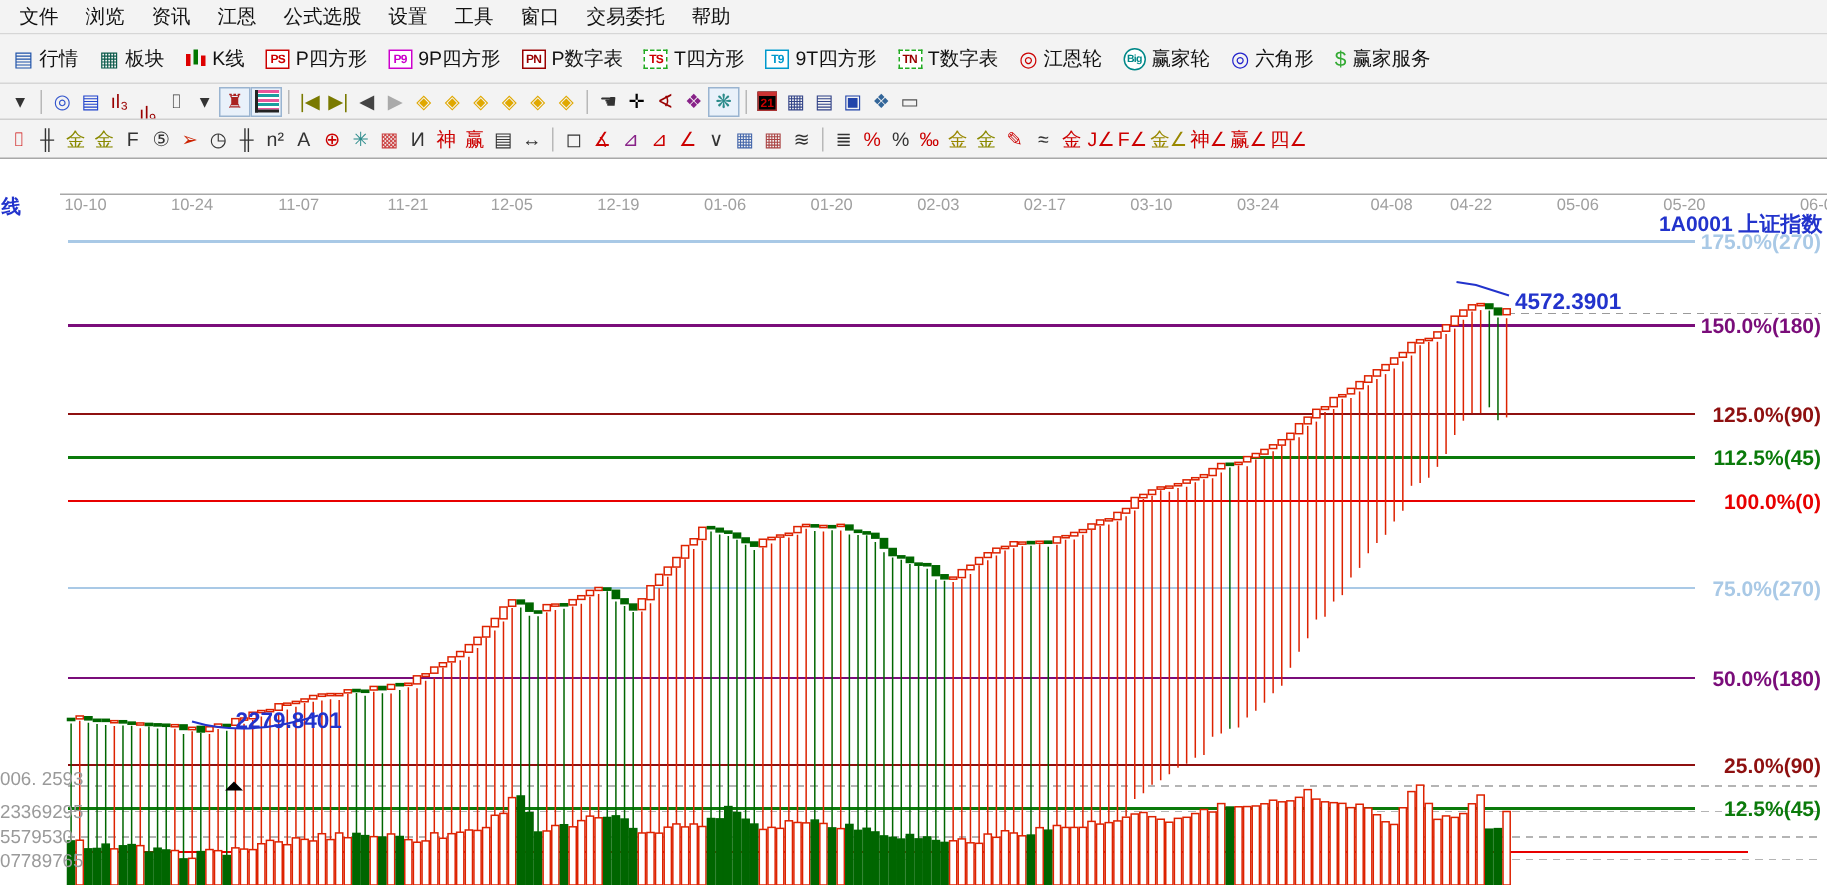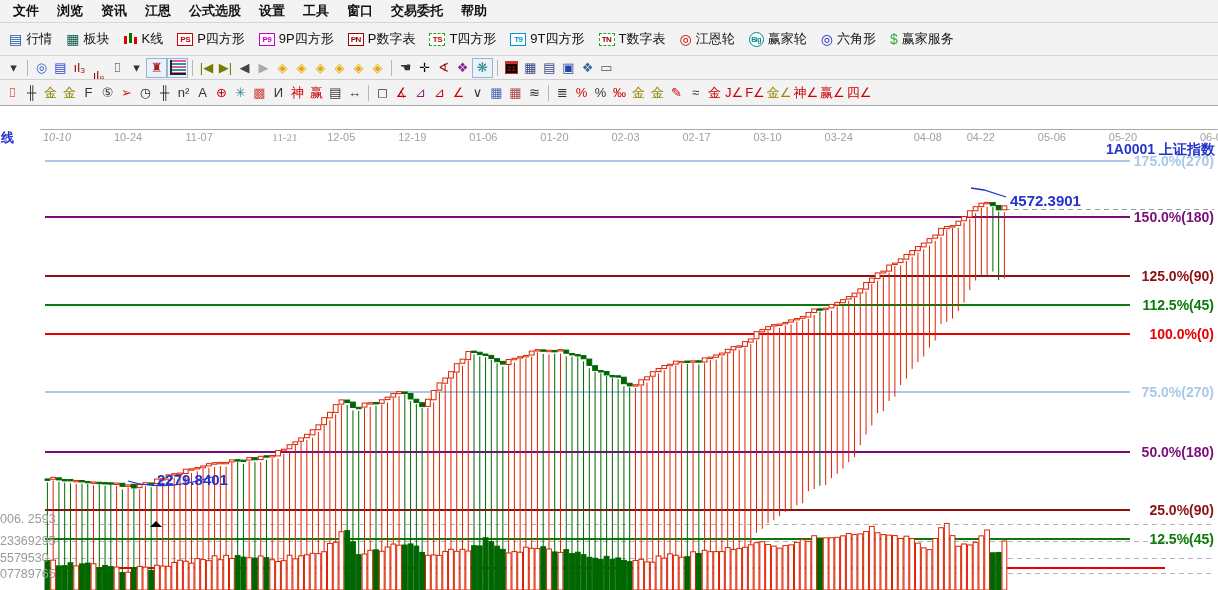--- a/index.html
+++ b/index.html
@@ -6,21 +6,21 @@
   .app{position:relative;width:1218px;height:590px;overflow:hidden;
        font-family:"Liberation Sans","DejaVu Sans",sans-serif;background:#fff;
        -webkit-font-smoothing:antialiased;}
   
   .titlebar{height:21px;background:linear-gradient(#eef3fa,#d9e4f2);
             border-bottom:1px solid #b9c6d8;display:flex;align-items:center;padding:0 6px;}
   .titlebar .appicon{width:13px;height:13px;background:#c22;border:1px solid #811;
             border-radius:2px;margin-right:6px;flex:0 0 auto;}
   .titlebar .title{font-size:12.5px;color:#111;white-space:nowrap;}
   .menubar{height:22px;background:#f3f3f3;border-bottom:1px solid #d6d6d6;
-           display:flex;align-items:center;padding-left:4px;font-weight:bold;}
+           display:flex;align-items:center;padding-left:4px;}
   .menubar .mi{font-size:13px;color:#111;padding:2px 9px;cursor:default;}
   
   .tbA{height:32px;background:#f3f3f3;border-bottom:1px solid #d6d6d6;
        display:flex;align-items:center;padding-left:2px;overflow:hidden;}
   .tbA .item{display:flex;align-items:center;gap:4px;padding:3px 7px;font-size:13px;color:#111;}
   .badge{display:inline-flex;align-items:center;justify-content:center;
          width:16px;height:13px;font-size:8px;font-weight:bold;background:#fff;
          letter-spacing:-0.5px;box-sizing:border-box;}
   .badge.round{border-radius:50%;width:15px;height:15px;font-size:7px;}
   .gl{font-size:14px;line-height:14px;}
@@ -208,24 +208,24 @@
       <span class="ico" style="color: rgb(204, 0, 0);">F∠</span>
       <span class="ico" style="color: rgb(153, 136, 0);">金∠</span>
       <span class="ico" style="color: rgb(204, 0, 0);">神∠</span>
       <span class="ico" style="color: rgb(204, 0, 0);">赢∠</span>
       <span class="ico" style="color: rgb(204, 0, 0);">四∠</span>
     </div>
 
   <div class="chart">
     <div class="daterow-line"></div>
     <div id="daterow">
-        <span class="datelabel" style="left: 57px; font-style: italic;">10-10</span>
+        <span class="datelabel" style="left: 57px;">10-10</span>
         <span class="datelabel" style="left: 128.062px;">10-24</span>
         <span class="datelabel" style="left: 199.125px;">11-07</span>
-        <span class="datelabel" style="left: 285px; font-family: Liberation Serif, serif;">11-21</span>
+        <span class="datelabel" style="left: 272px;">11-21</span>
         <span class="datelabel" style="left: 341.25px;">12-05</span>
         <span class="datelabel" style="left: 412.312px;">12-19</span>
         <span class="datelabel" style="left: 483.375px;">01-06</span>
         <span class="datelabel" style="left: 554.438px;">01-20</span>
         <span class="datelabel" style="left: 625.5px;">02-03</span>
         <span class="datelabel" style="left: 696.562px;">02-17</span>
         <span class="datelabel" style="left: 767.625px;">03-10</span>
         <span class="datelabel" style="left: 838.688px;">03-24</span>
         <span class="datelabel" style="left: 909.75px; margin-left: 18px;">04-08</span>
         <span class="datelabel" style="left: 980.812px;">04-22</span>

